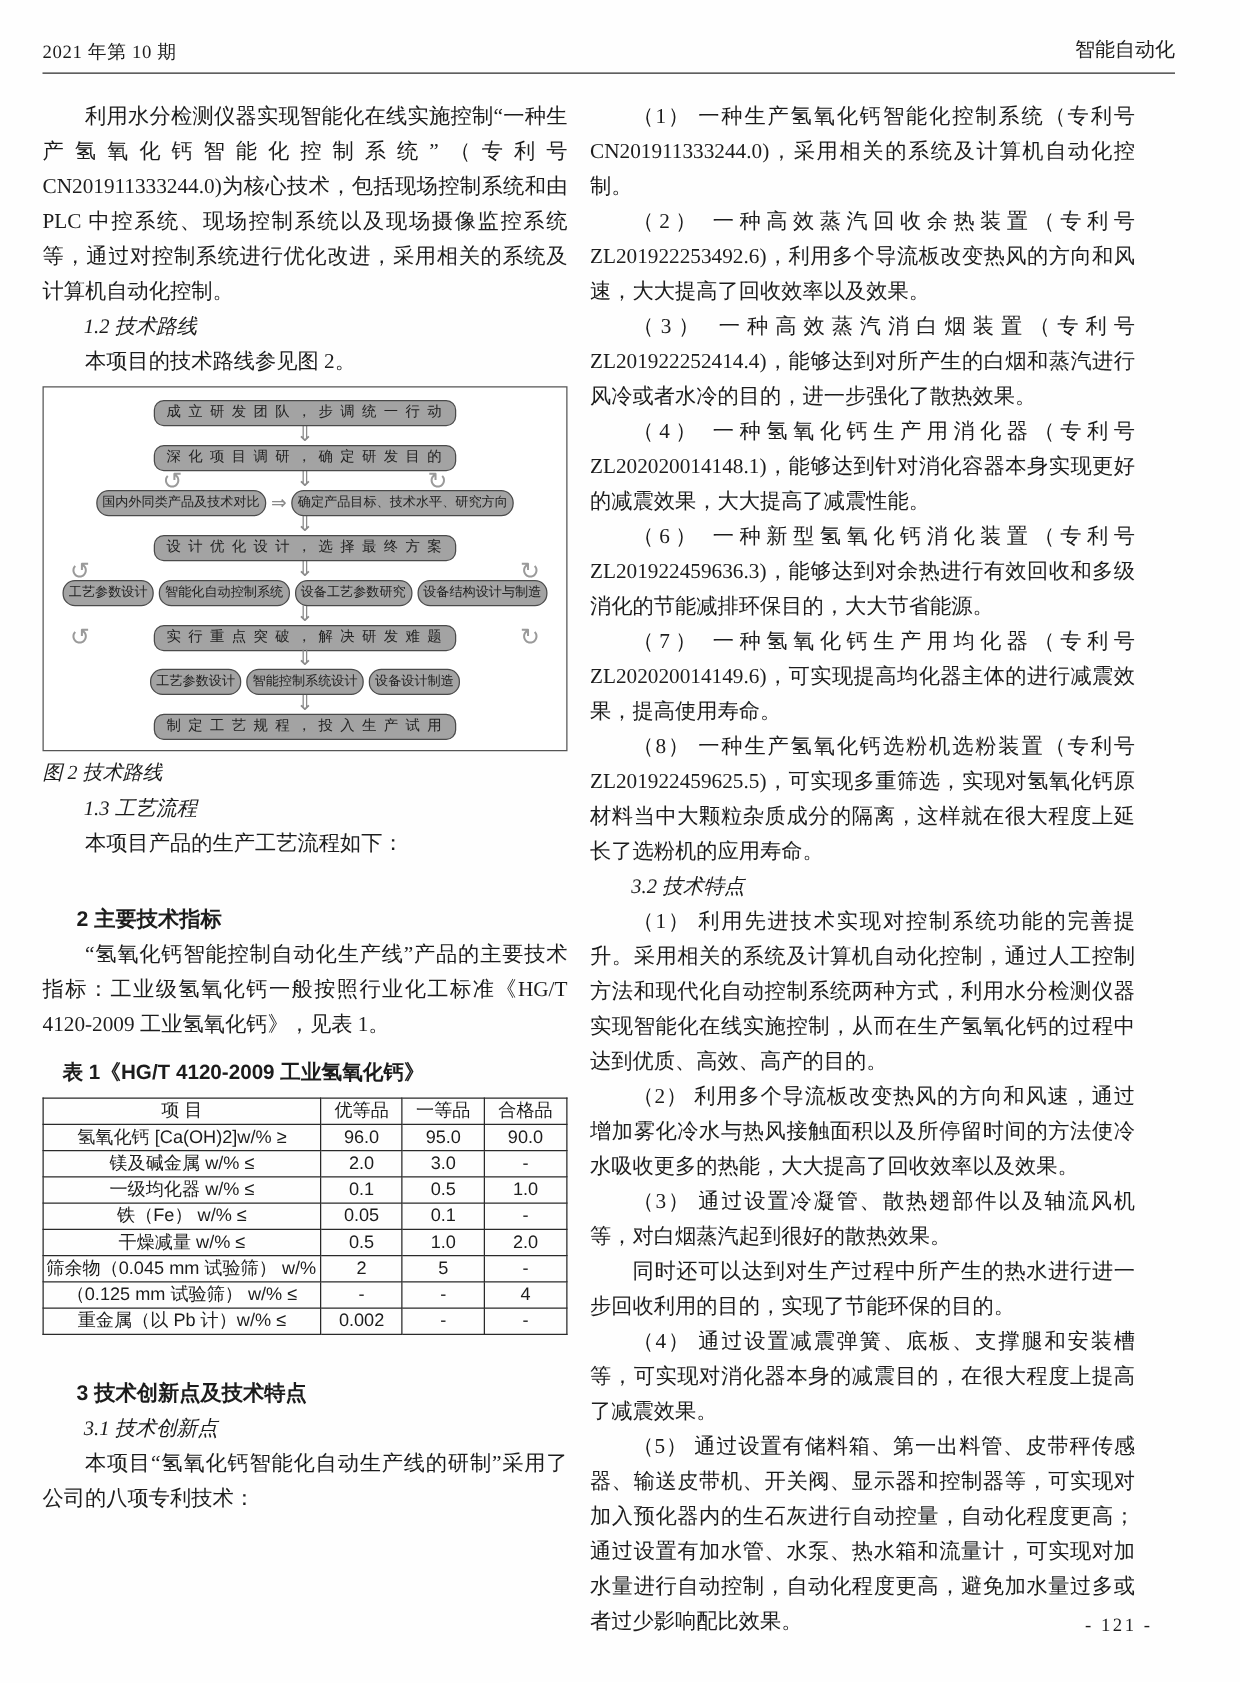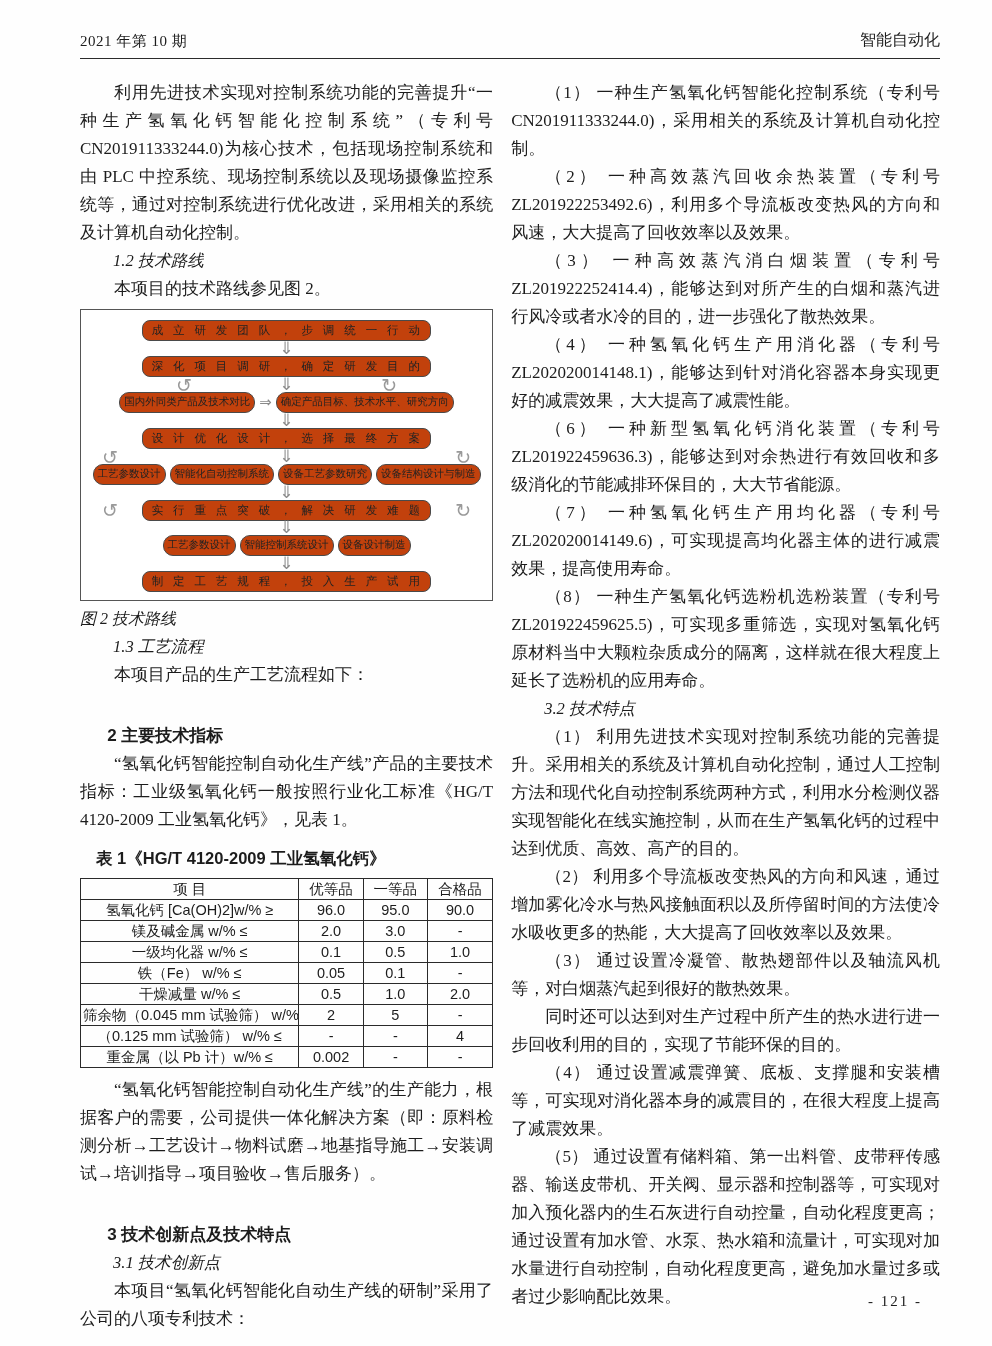--- a/index.html
+++ b/index.html
@@ -1,35 +1,35 @@
 <!DOCTYPE html>
 <html><head>
 <meta charset="utf-8">
 <style>
   html,body{margin:0;padding:0;background:#ffffff;}
   .page{position:relative;width:992px;height:1346px;background:#fefefe;
         font-family:"Liberation Serif", serif;color:#1c1c1c;overflow:hidden;box-sizing:border-box;
-        padding:30px 52px 0 80px;}
+        padding:30px 52px 0 34px;}
   
   .hdr{display:flex;justify-content:space-between;align-items:flex-end;font-size:15px;}
   .hdr .issue{font-family:"Liberation Serif",serif;letter-spacing:.5px;}
   .hdr .journal{font-family:"Liberation Sans",sans-serif;font-weight:normal;font-size:16px;margin-left:34px;}
   .hdr-rule{border:none;border-top:1.6px solid #2b2b2b;margin:7px 0 0 0;}
   
   .cols{display:flex;gap:18px;margin-top:20px;}
   .col{width:420px;font-size:17px;line-height:28px;text-align:justify;}
   .col.right{width:436px;}
   p{margin:0;text-indent:2em;}
   .kai{font-style:italic;text-indent:2em;font-size:16.5px;}
   .hbold{font-family:"Liberation Sans",sans-serif;font-weight:bold;font-size:17px;text-indent:1.6em;margin-top:33px;}
   
   .fig{border:1.4px solid #555;margin:6px 0 2px 0;padding:10px 5px 8px 5px;background:#fff;}
   .fr{display:flex;justify-content:center;align-items:center;position:relative;}
-  .fb{border:1.4px solid #4a4a4a;border-radius:8px;padding:0 9px;background:#c2410c;
-      font-family:Liberation Mono, monospace;font-size:11.5px;line-height:19px;
+  .fb{border:1.4px solid #4a4a4a;border-radius:8px;padding:0 9px;background:#a3a3a3;
+      font-family:Liberation Serif, serif;font-size:11.5px;line-height:19px;
       letter-spacing:1.5px;white-space:nowrap;text-indent:0;text-align:center;color:#222;}
   .fb.small{font-size:10.5px;letter-spacing:0;padding:0 4px;border-radius:10px;}
   .arr{font-family:"DejaVu Sans",sans-serif;color:#8a8a8a;font-size:15px;line-height:13px;
        text-indent:0;display:inline-block;}
   .arr.big{font-size:17px;}
   .loop{font-family:"DejaVu Sans",sans-serif;color:#9a9a9a;font-size:19px;line-height:14px;text-indent:0;}
   .arow{display:flex;justify-content:center;align-items:center;height:15px;}
   .arow.spread{justify-content:space-between;padding:0 90px;}
   .arow.spread2{justify-content:space-between;padding:0 16px;}
   .gap4>*{margin:0 2px;}
@@ -53,21 +53,21 @@
 
   <div class="hdr">
     <span class="issue">2021 年第 10 期</span>
     <span class="journal">智能自动化</span>
   </div>
   <hr class="hdr-rule">
 
   <div class="cols">
 
     <div class="col left">
-      <p>利用先进技术实现对控制系统功能的完善提升“一种生产氢氧化钙智能化控制系统”（专利号 CN201911333244.0)为核心技术，包括现场控制系统和由 PLC 中控系统、现场控制系统以及现场摄像监控系统等，通过对控制系统进行优化改进，采用相关的系统及计算机自动化控制。</p>
+      <p>利用水分检测仪器实现智能化在线实施控制“一种生产氢氧化钙智能化控制系统”（专利号 CN201911333244.0)为核心技术，包括现场控制系统和由 PLC 中控系统、现场控制系统以及现场摄像监控系统等，通过对控制系统进行优化改进，采用相关的系统及计算机自动化控制。</p>
       <p class="kai">1.2  技术路线</p>
       <p>本项目的技术路线参见图 2。</p>
 
       <div class="fig">
         <div class="fr">
             <span class="fb">成 立 研 发 团 队 ， 步 调 统 一 行 动</span>
           </div>
         <div class="arow">
             <span class="arr big">⇓</span>
           </div>
@@ -190,21 +190,20 @@
         </tr>
         <tr>
           <td>重金属（以 Pb 计）w/% ≤</td>
           <td>0.002</td>
           <td>-</td>
           <td>-</td>
         </tr>
       </tbody>
         </table>
 
-      <p style="margin-top:8px;">“氢氧化钙智能控制自动化生产线”的生产能力，根据客户的需要，公司提供一体化解决方案（即：原料检测分析→工艺设计→物料试磨→地基指导施工→安装调试→培训指导→项目验收→售后服务）。</p>
       <p class="hbold">3  技术创新点及技术特点</p>
       <p class="kai">3.1  技术创新点</p>
       <p>本项目“氢氧化钙智能化自动生产线的研制”采用了公司的八项专利技术：</p>
     </div>
 
     <div class="col right">
       <p>（1） 一种生产氢氧化钙智能化控制系统（专利号 CN201911333244.0)，采用相关的系统及计算机自动化控制。</p>
       <p>（2） 一种高效蒸汽回收余热装置（专利号 ZL201922253492.6)，利用多个导流板改变热风的方向和风速，大大提高了回收效率以及效果。</p>
       <p>（3） 一种高效蒸汽消白烟装置（专利号 ZL201922252414.4)，能够达到对所产生的白烟和蒸汽进行风冷或者水冷的目的，进一步强化了散热效果。</p>
       <p>（4） 一种氢氧化钙生产用消化器（专利号 ZL202020014148.1)，能够达到针对消化容器本身实现更好的减震效果，大大提高了减震性能。</p>

